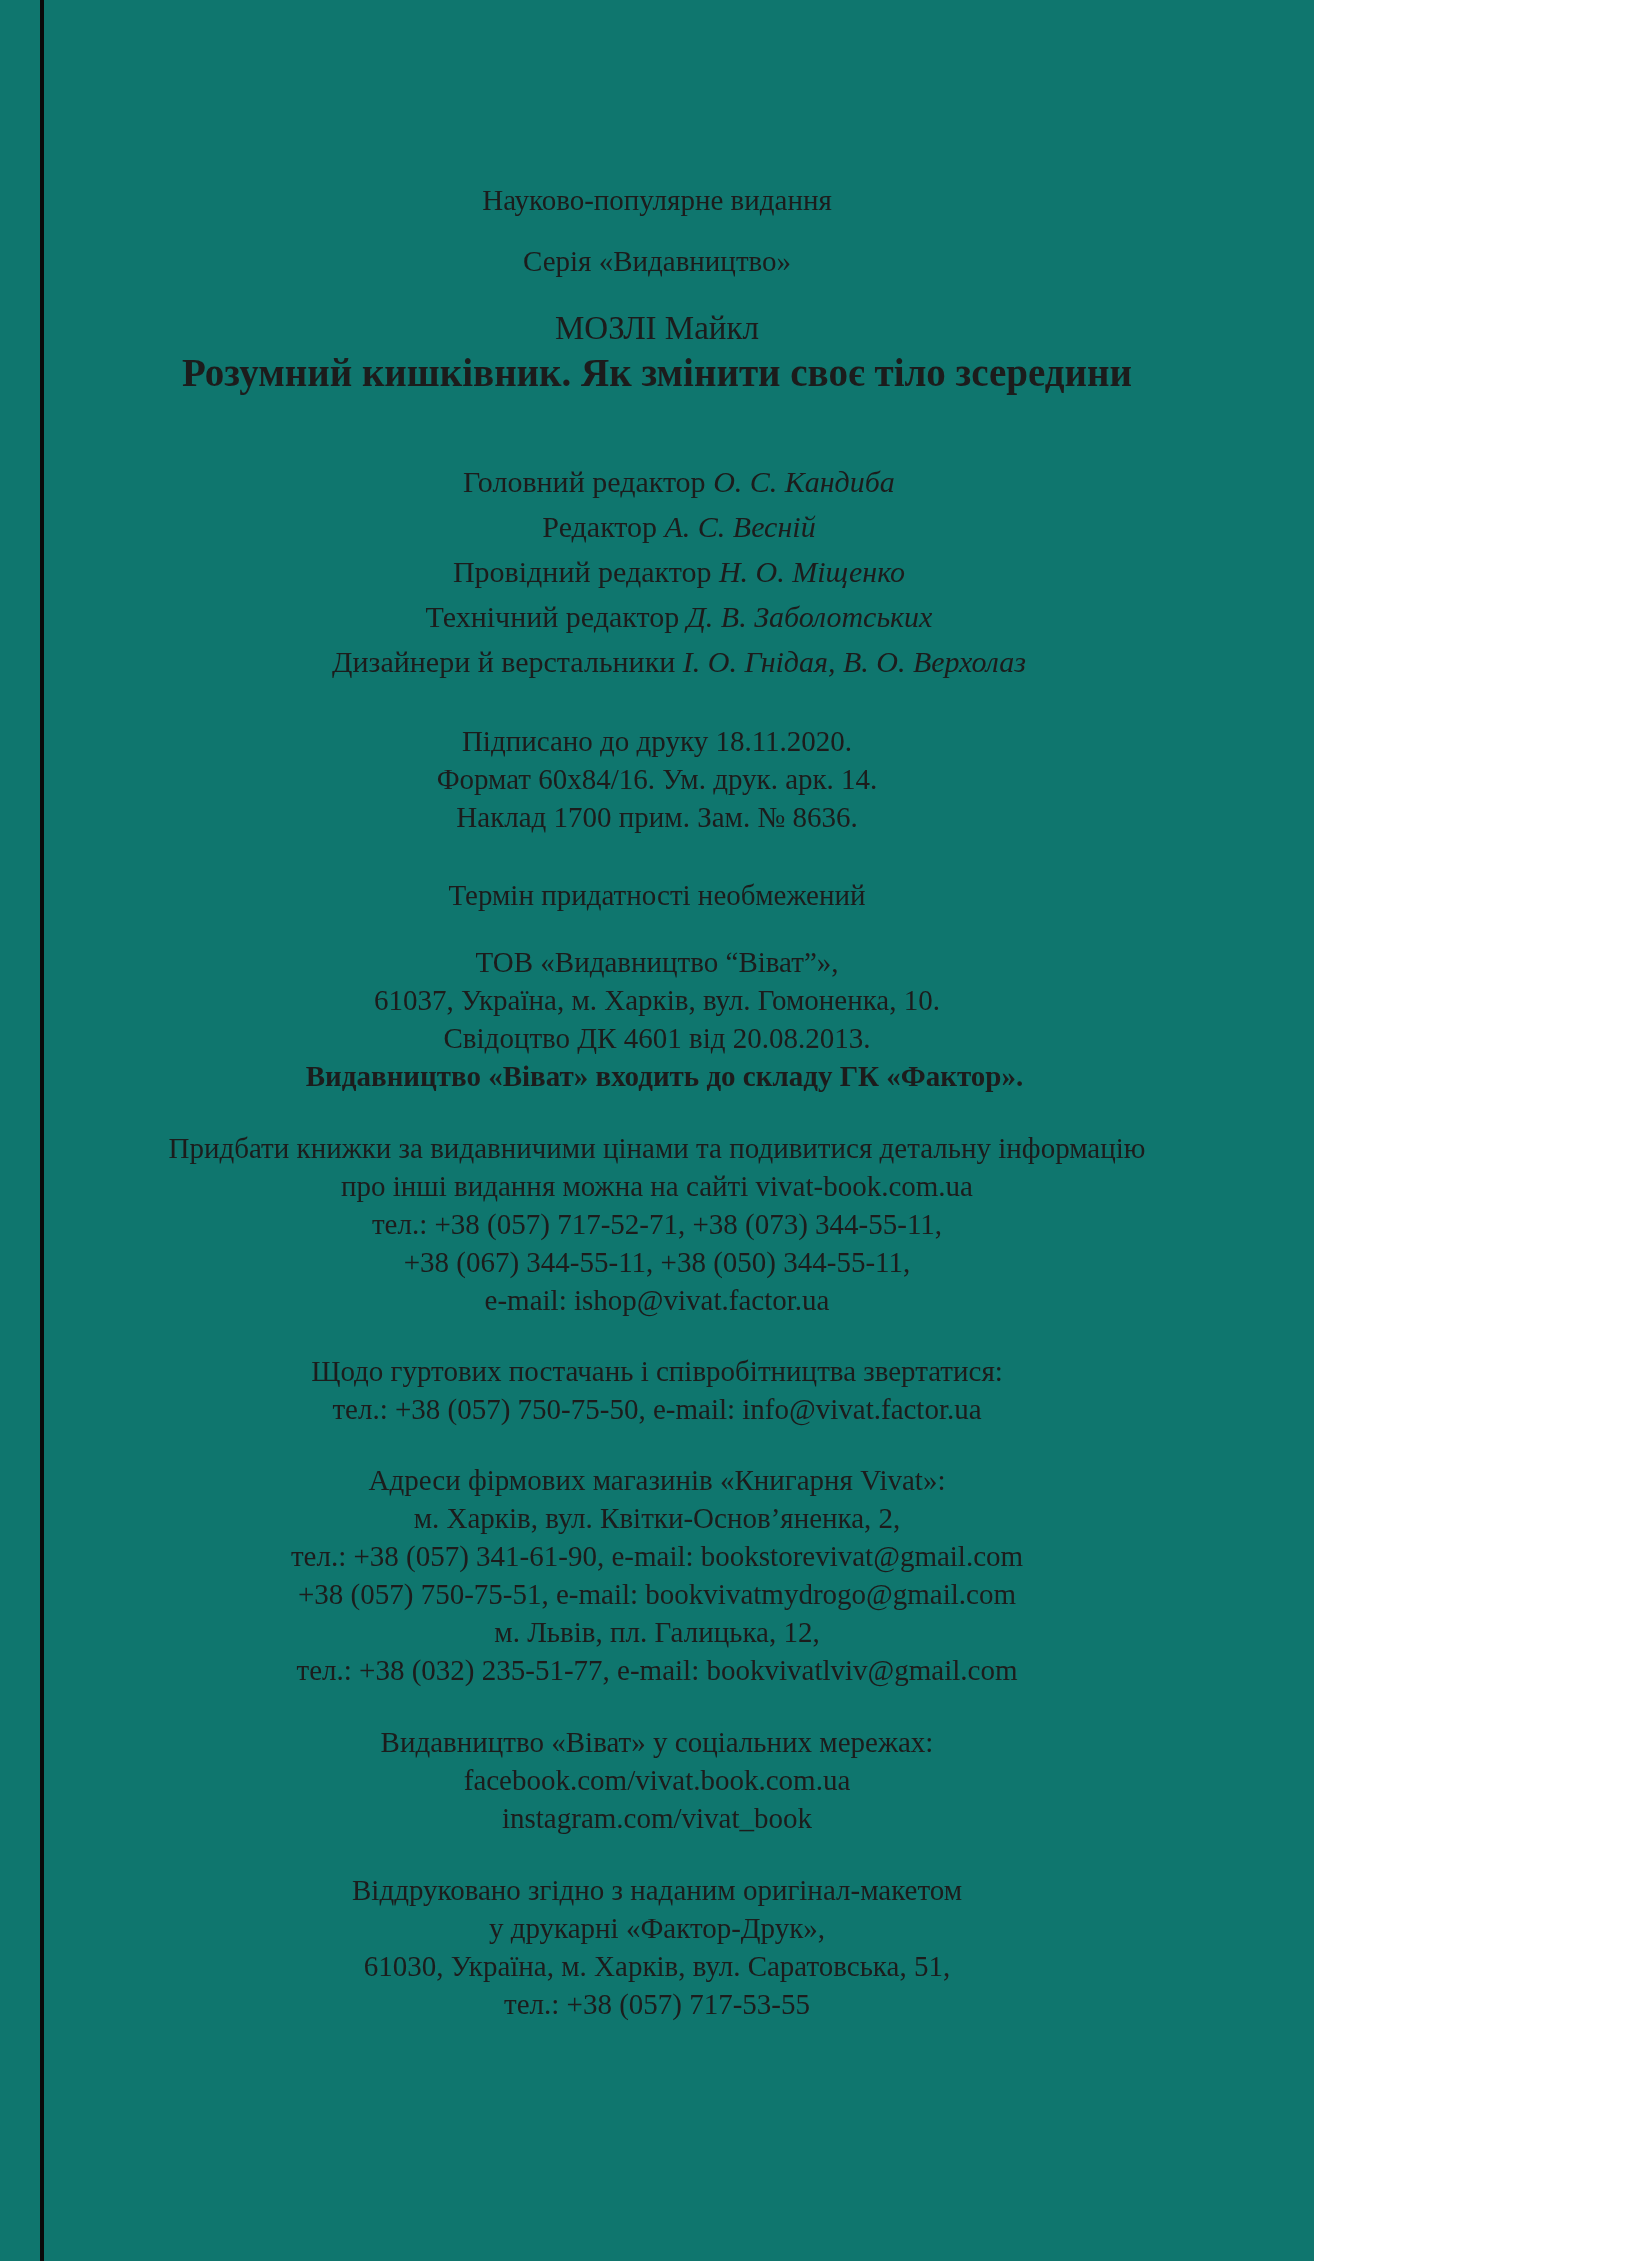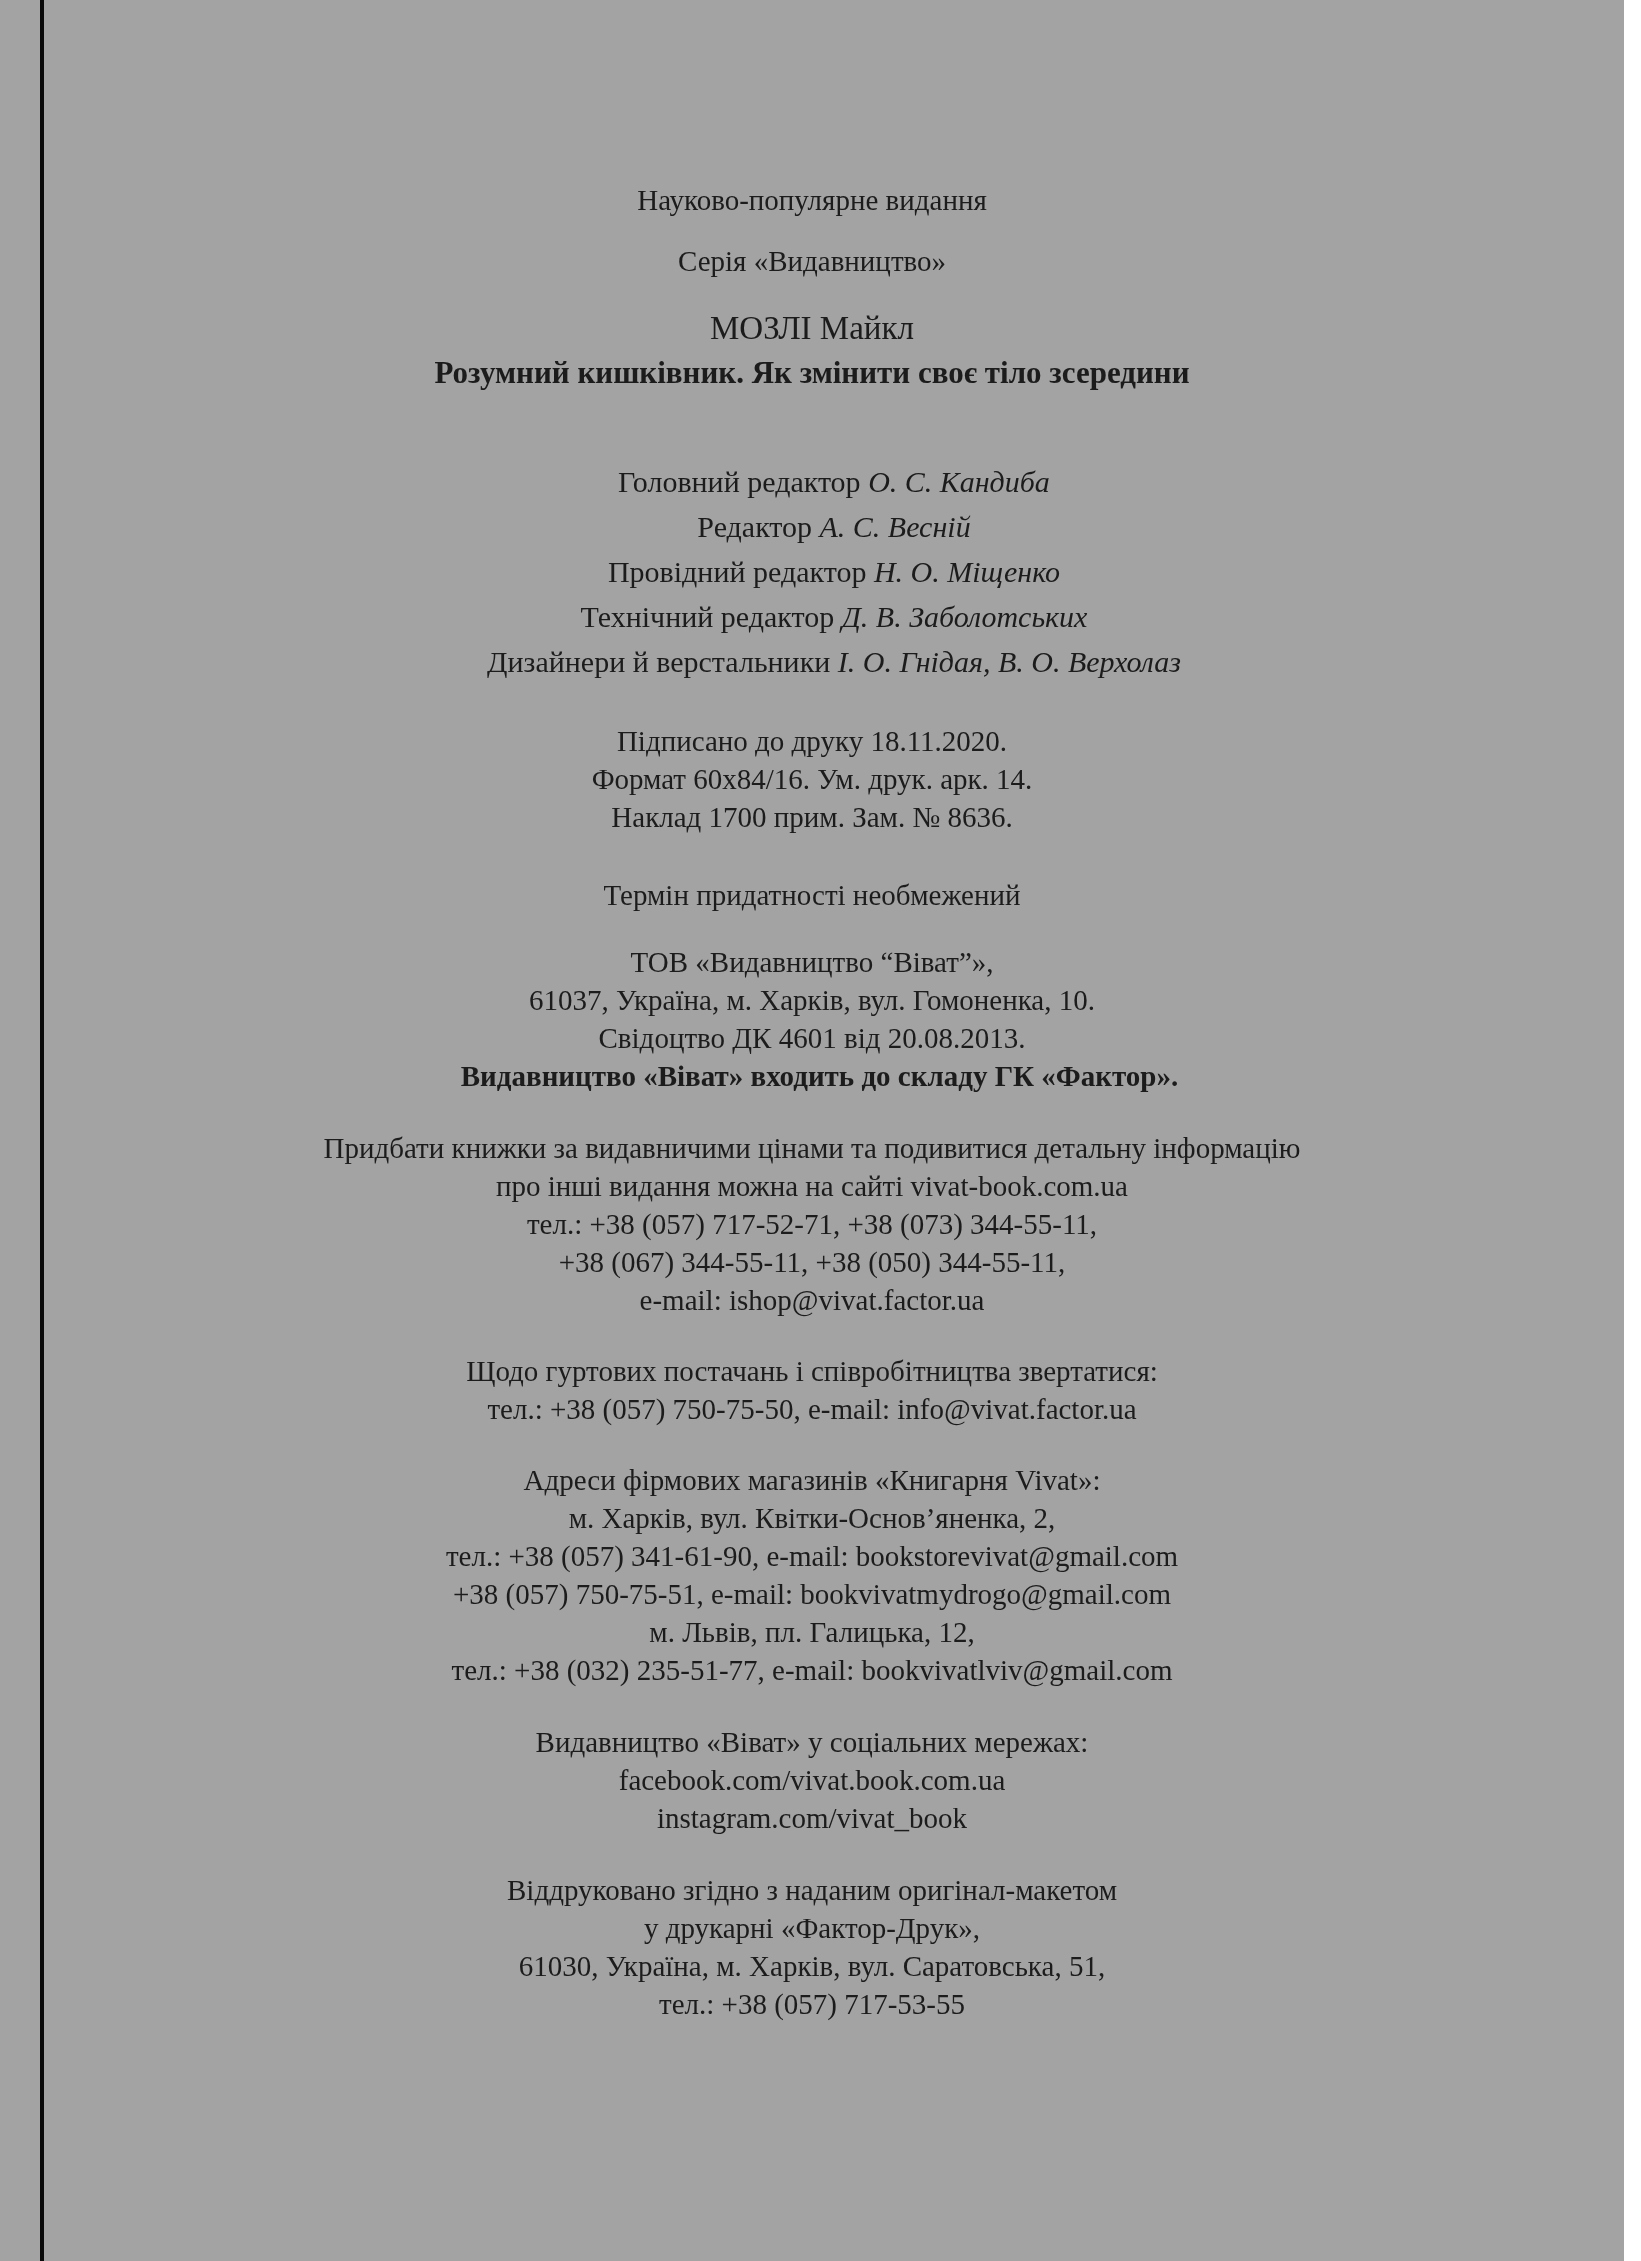--- a/index.html
+++ b/index.html
@@ -1,22 +1,22 @@
 <!DOCTYPE html>
 <html lang="uk" style="font-size:14.5px"><head>
 <meta charset="utf-8">
 <style>
   * { margin: 0; padding: 0; box-sizing: border-box; }
   html, body { background: #ffffff; }
   body { width: 1642px; }
   .page {
     position: relative;
-    width: 1624px;
+    width: 1314px;
     height: 2262px;
-    background: #a3a3a3;
+    background: #0f766e;
     font-family: "Liberation Serif", serif;
     color: #1c1c1c;
     overflow: hidden;
   }
   .left-rule {
     position: absolute;
     left: 40px;
     top: 0;
     width: 3.6px;
     height: 2262px;
@@ -31,21 +31,21 @@
   }
   .line { font-size: 29px; line-height: 38px; }
   .series { margin-top: 22.6px; }
   .author {
     margin-top: 27px;
     font-size: 33px;
     font-weight: 400;
     line-height: 42px;
   }
   .book-title {
-    font-size: 31px;
+    font-size: 39px;
     font-weight: 700;
     line-height: 47px;
   }
   .staff-block { margin-top: 63px; margin-left: 44px; }
   .staff-line { font-size: 30px; line-height: 45px; }
   .staff-line .name { font-style: italic; }
   .print-block { margin-top: 38px; }
   .shelf { margin-top: 40px; }
   .publisher-block { margin-top: 29px; }
   .bold-line { font-weight: 700; padding-left: 15px; }

